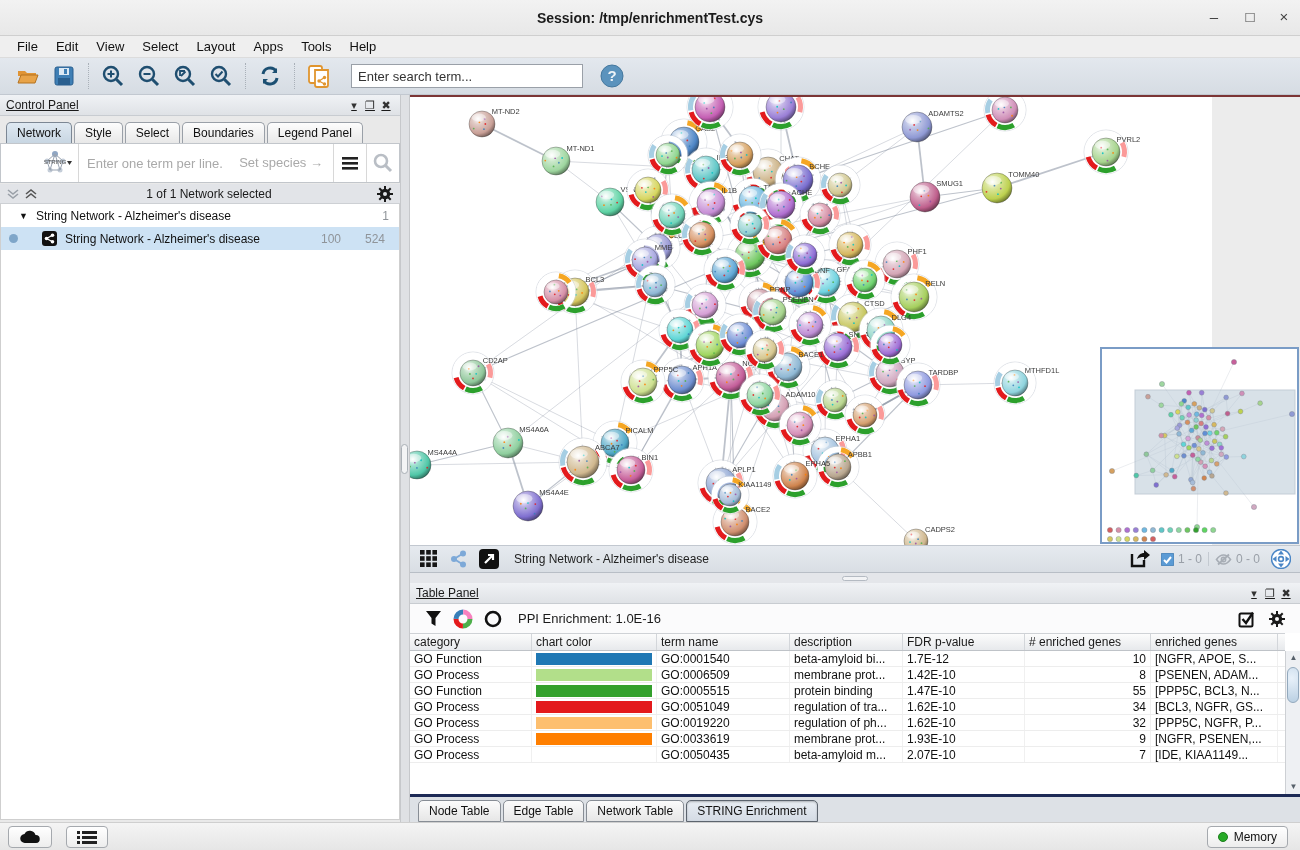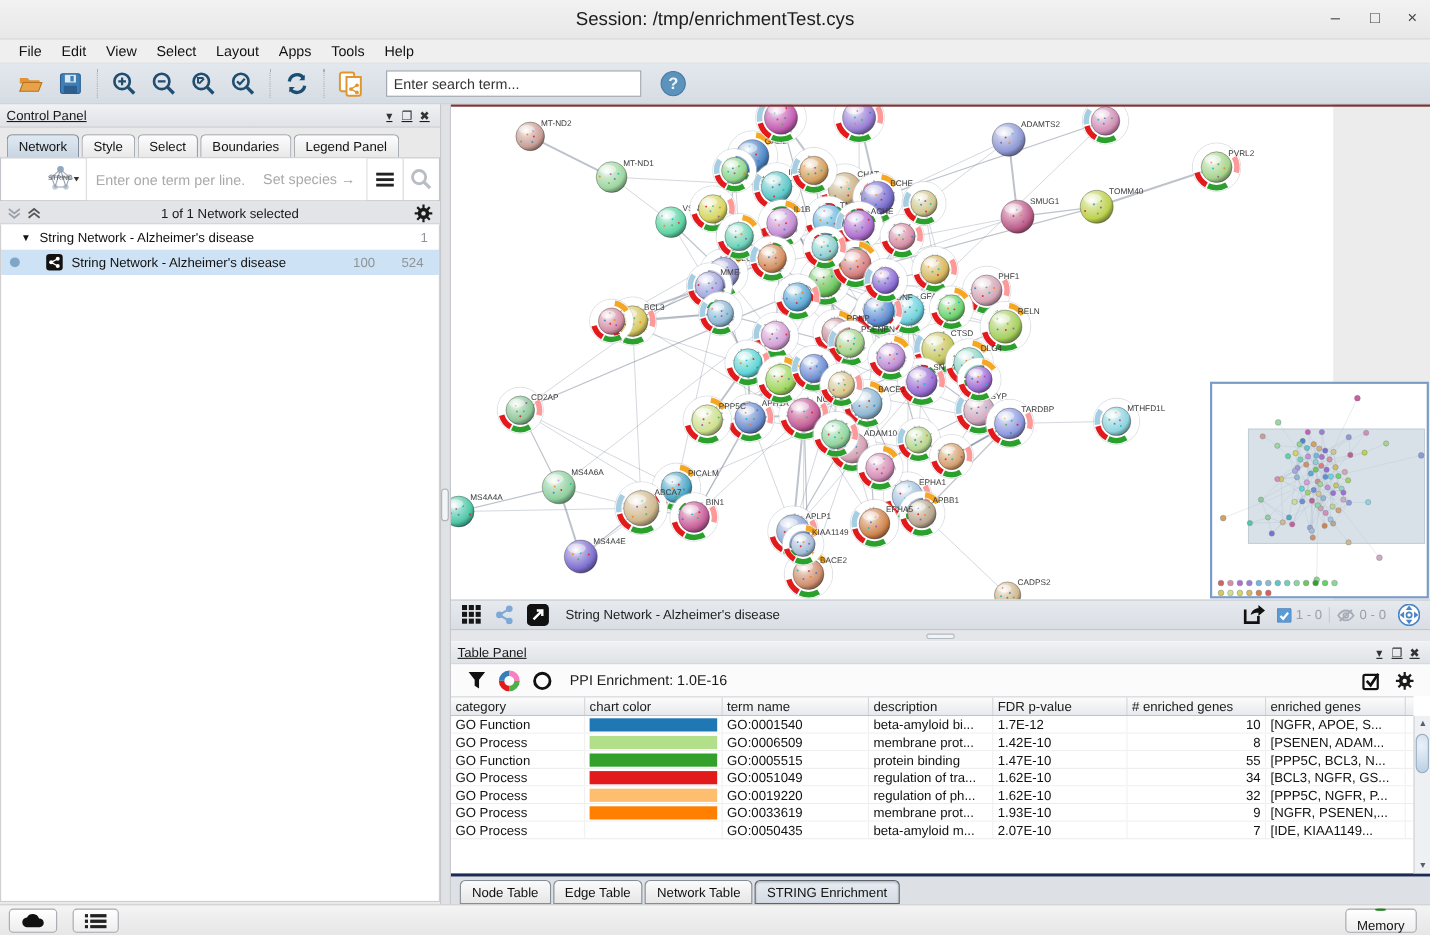--- a/index.html
+++ b/index.html
@@ -3,21 +3,21 @@
 <meta charset="utf-8">
 <style>
   html,body{margin:0;padding:0;width:1300px;height:850px;overflow:hidden;
     font-family:"Liberation Sans","DejaVu Sans",sans-serif;background:#ececec;}
   *{box-sizing:border-box;}
   .abs{position:absolute;}
 
   
   #titlebar{left:0;top:0;width:1300px;height:36px;background:linear-gradient(#f2f2f2,#e8e8e8);
     border-bottom:1px solid #cfcfcf;}
-  #title{width:100%;text-align:center;line-height:36px;font-size:17px;font-weight:normal;color:#1b1b1b;}
+  #title{width:100%;text-align:center;line-height:36px;font-size:14px;font-weight:bold;color:#1b1b1b;}
   .winbtn{top:0;width:36px;height:36px;text-align:center;line-height:34px;font-size:15px;color:#444;cursor:default;}
   #menubar{left:0;top:36px;width:1300px;height:22px;background:#efefef;border-bottom:1px solid #dcdcdc;
     display:flex;align-items:center;padding-left:8px;}
   .menu-item{font-size:13px;color:#111;padding:2px 9px 3px 9px;}
   #toolbar{left:0;top:58px;width:1300px;height:37px;background:linear-gradient(#e3e8ee,#d6dce3);
     border-bottom:1px solid #c2c8d0;display:flex;align-items:center;padding-left:10px;}
   .tbtn{width:34px;height:30px;display:flex;align-items:center;justify-content:center;margin:0 1px;}
   .tsep{width:1px;height:26px;border-left:1px dotted #a9b0b8;margin:0 6px;}
   #search-box{width:232px;height:24px;border:1px solid #9aa0a8;background:#fff;font-size:13px;
     padding:0 6px;color:#333;margin-left:14px;}
@@ -84,21 +84,21 @@
   
   #btabs{left:410px;top:797px;width:890px;height:25px;background:#dde1e6;display:flex;align-items:flex-end;padding-left:8px;}
   .btab{border:1px solid #878d95;border-radius:5px 5px 0 0;background:linear-gradient(#fbfbfb,#e6e6e6);
     font-size:12px;color:#111;padding:3px 10px;margin-right:2px;}
   .btab.active{background:linear-gradient(#e8edf3,#d4dbe4);box-shadow:inset 0 1px 2px rgba(0,0,0,.25);border-color:#5c646e;}
 
   
   #statusbar{left:0;top:822px;width:1300px;height:28px;background:linear-gradient(#f4f4f4,#e6e6e6);
     border-top:1px solid #cfcfcf;display:flex;align-items:center;padding:0 8px;}
   .sb-btn{height:22px;border:1px solid #a5a9ae;border-radius:4px;background:linear-gradient(#ffffff,#ededed);
-    display:flex;align-items:center;justify-content:center;padding:0 10px;margin-right:14px;flex-direction:column;}
+    display:flex;align-items:center;justify-content:center;padding:0 10px;margin-right:14px;}
   #memory-btn{margin-left:auto;margin-right:4px;gap:6px;font-size:12px;color:#111;display:flex;}
   #mem-dot{width:10px;height:10px;border-radius:50%;background:#27aa27;border:1px solid #1d7f1d;}
 </style>
 </head>
 <body>
 
 <div class="abs" id="titlebar">
   <div id="title">Session: /tmp/enrichmentTest.cys</div>
 </div>
 <div class="abs winbtn" style="left:1196px;">–</div>

